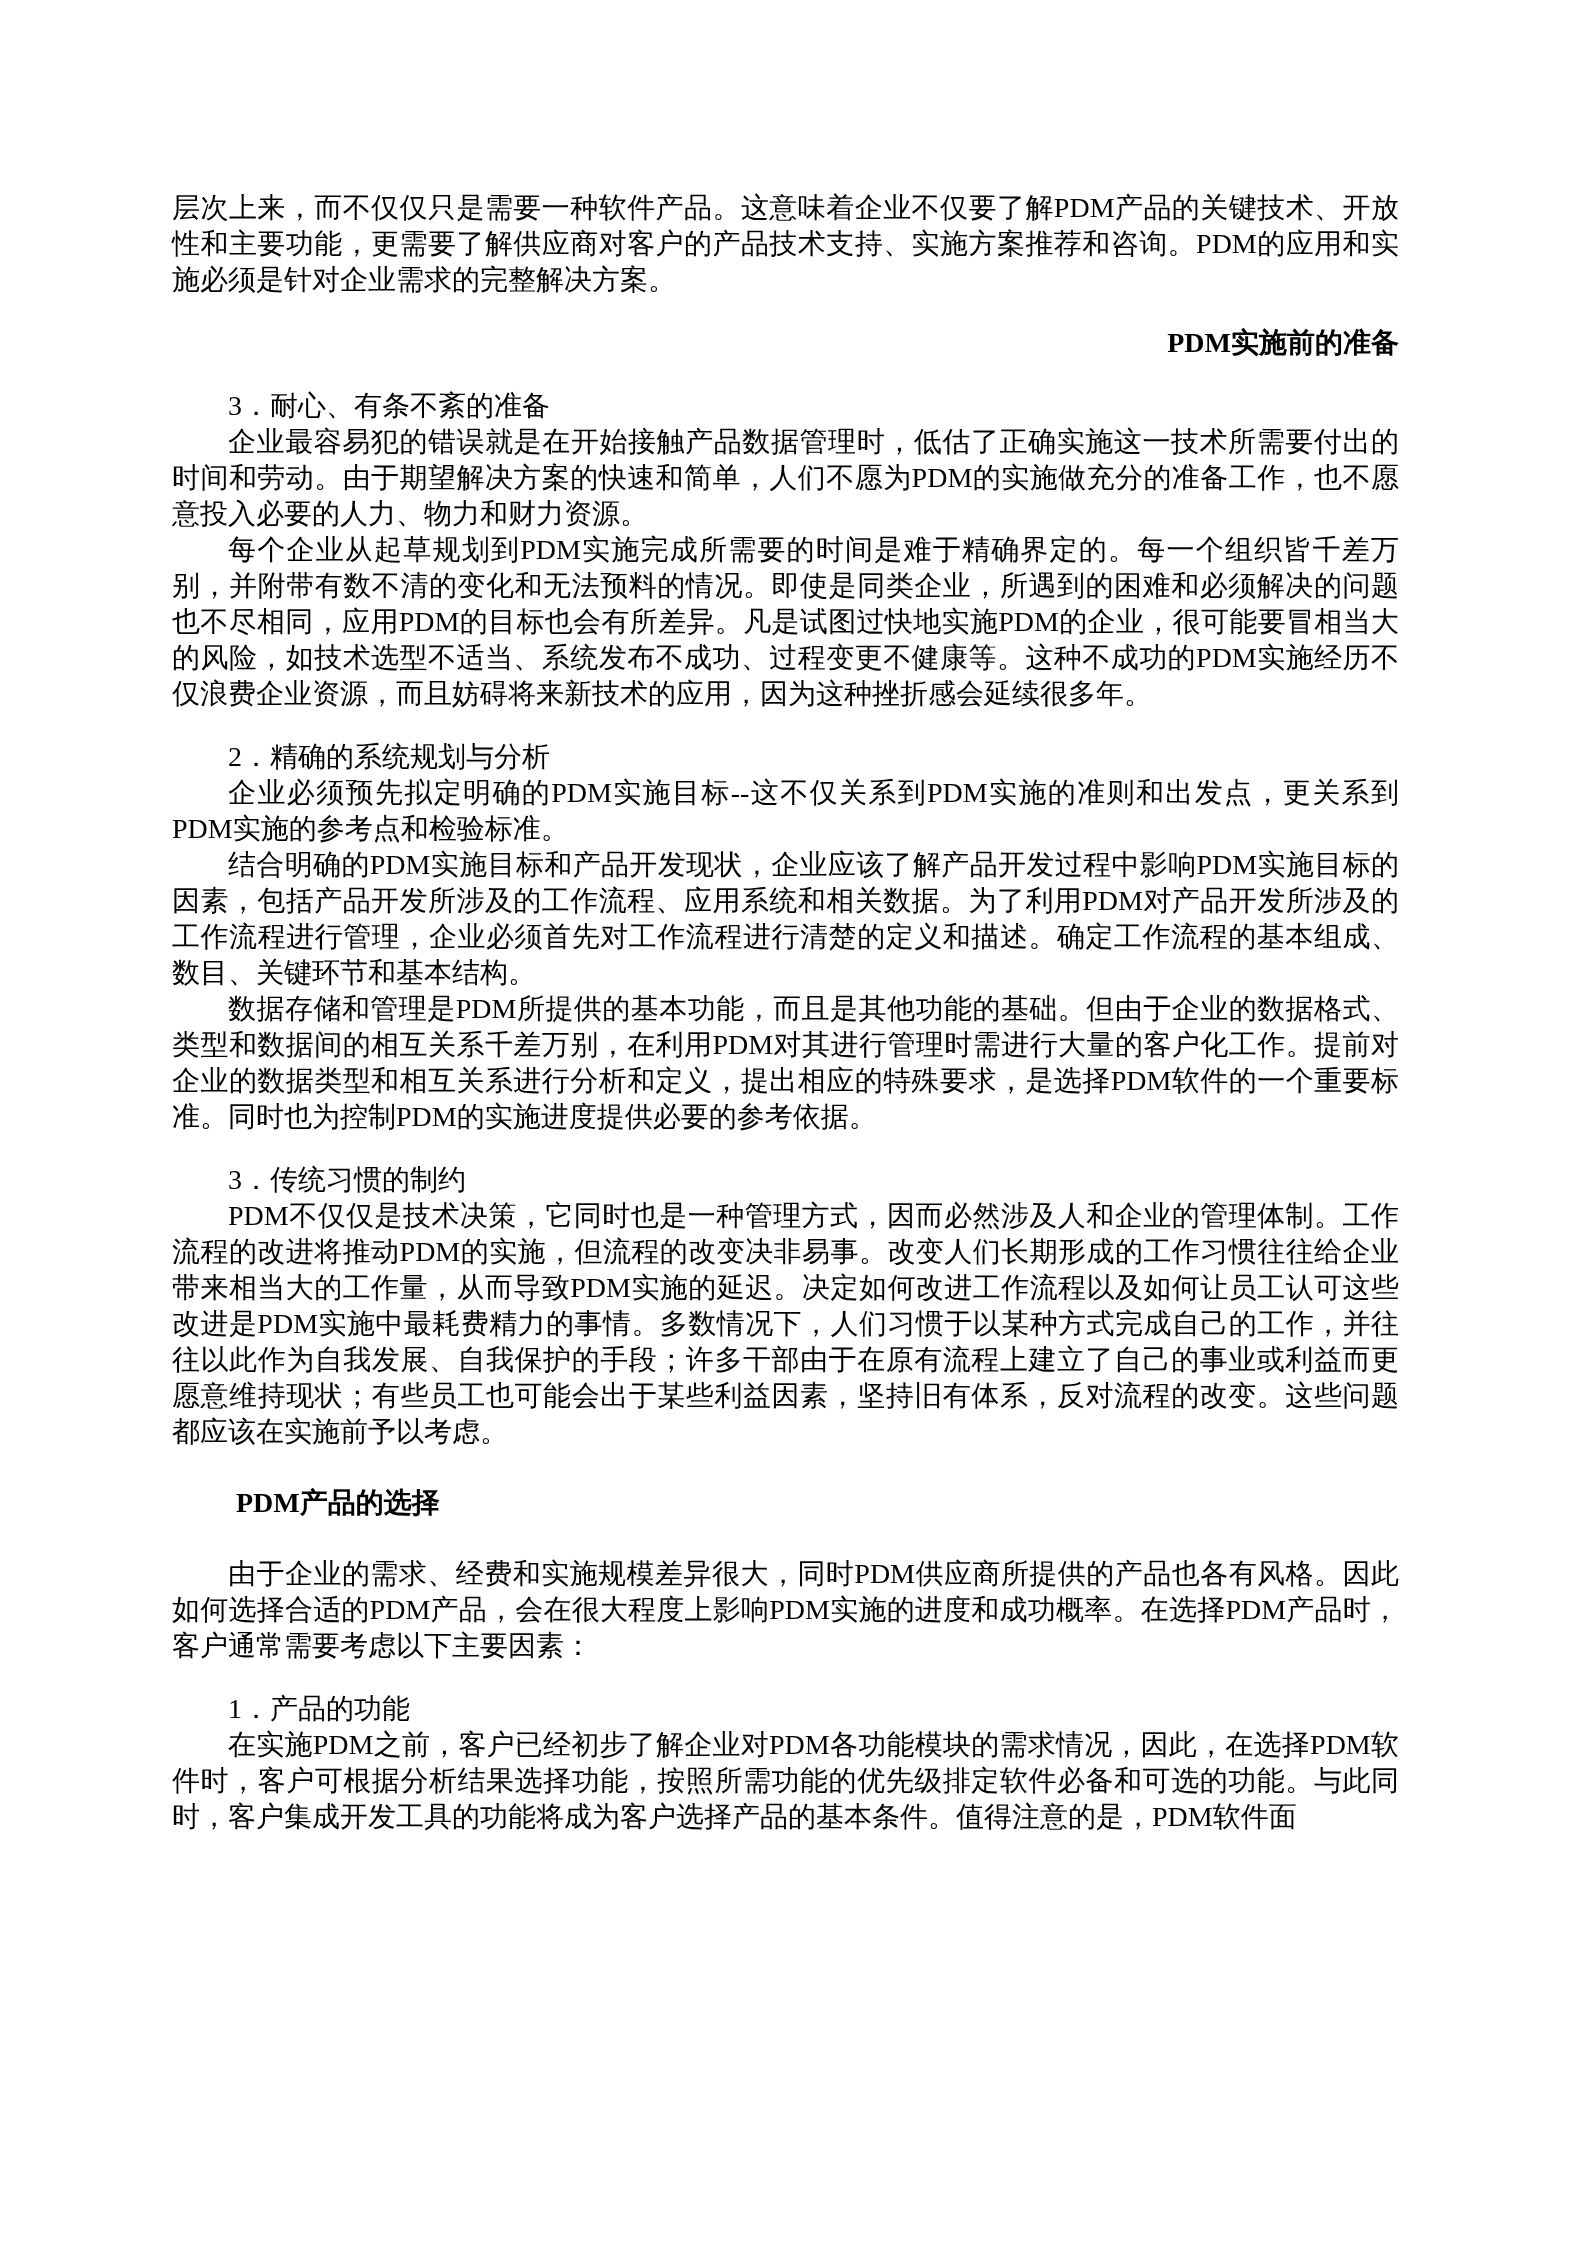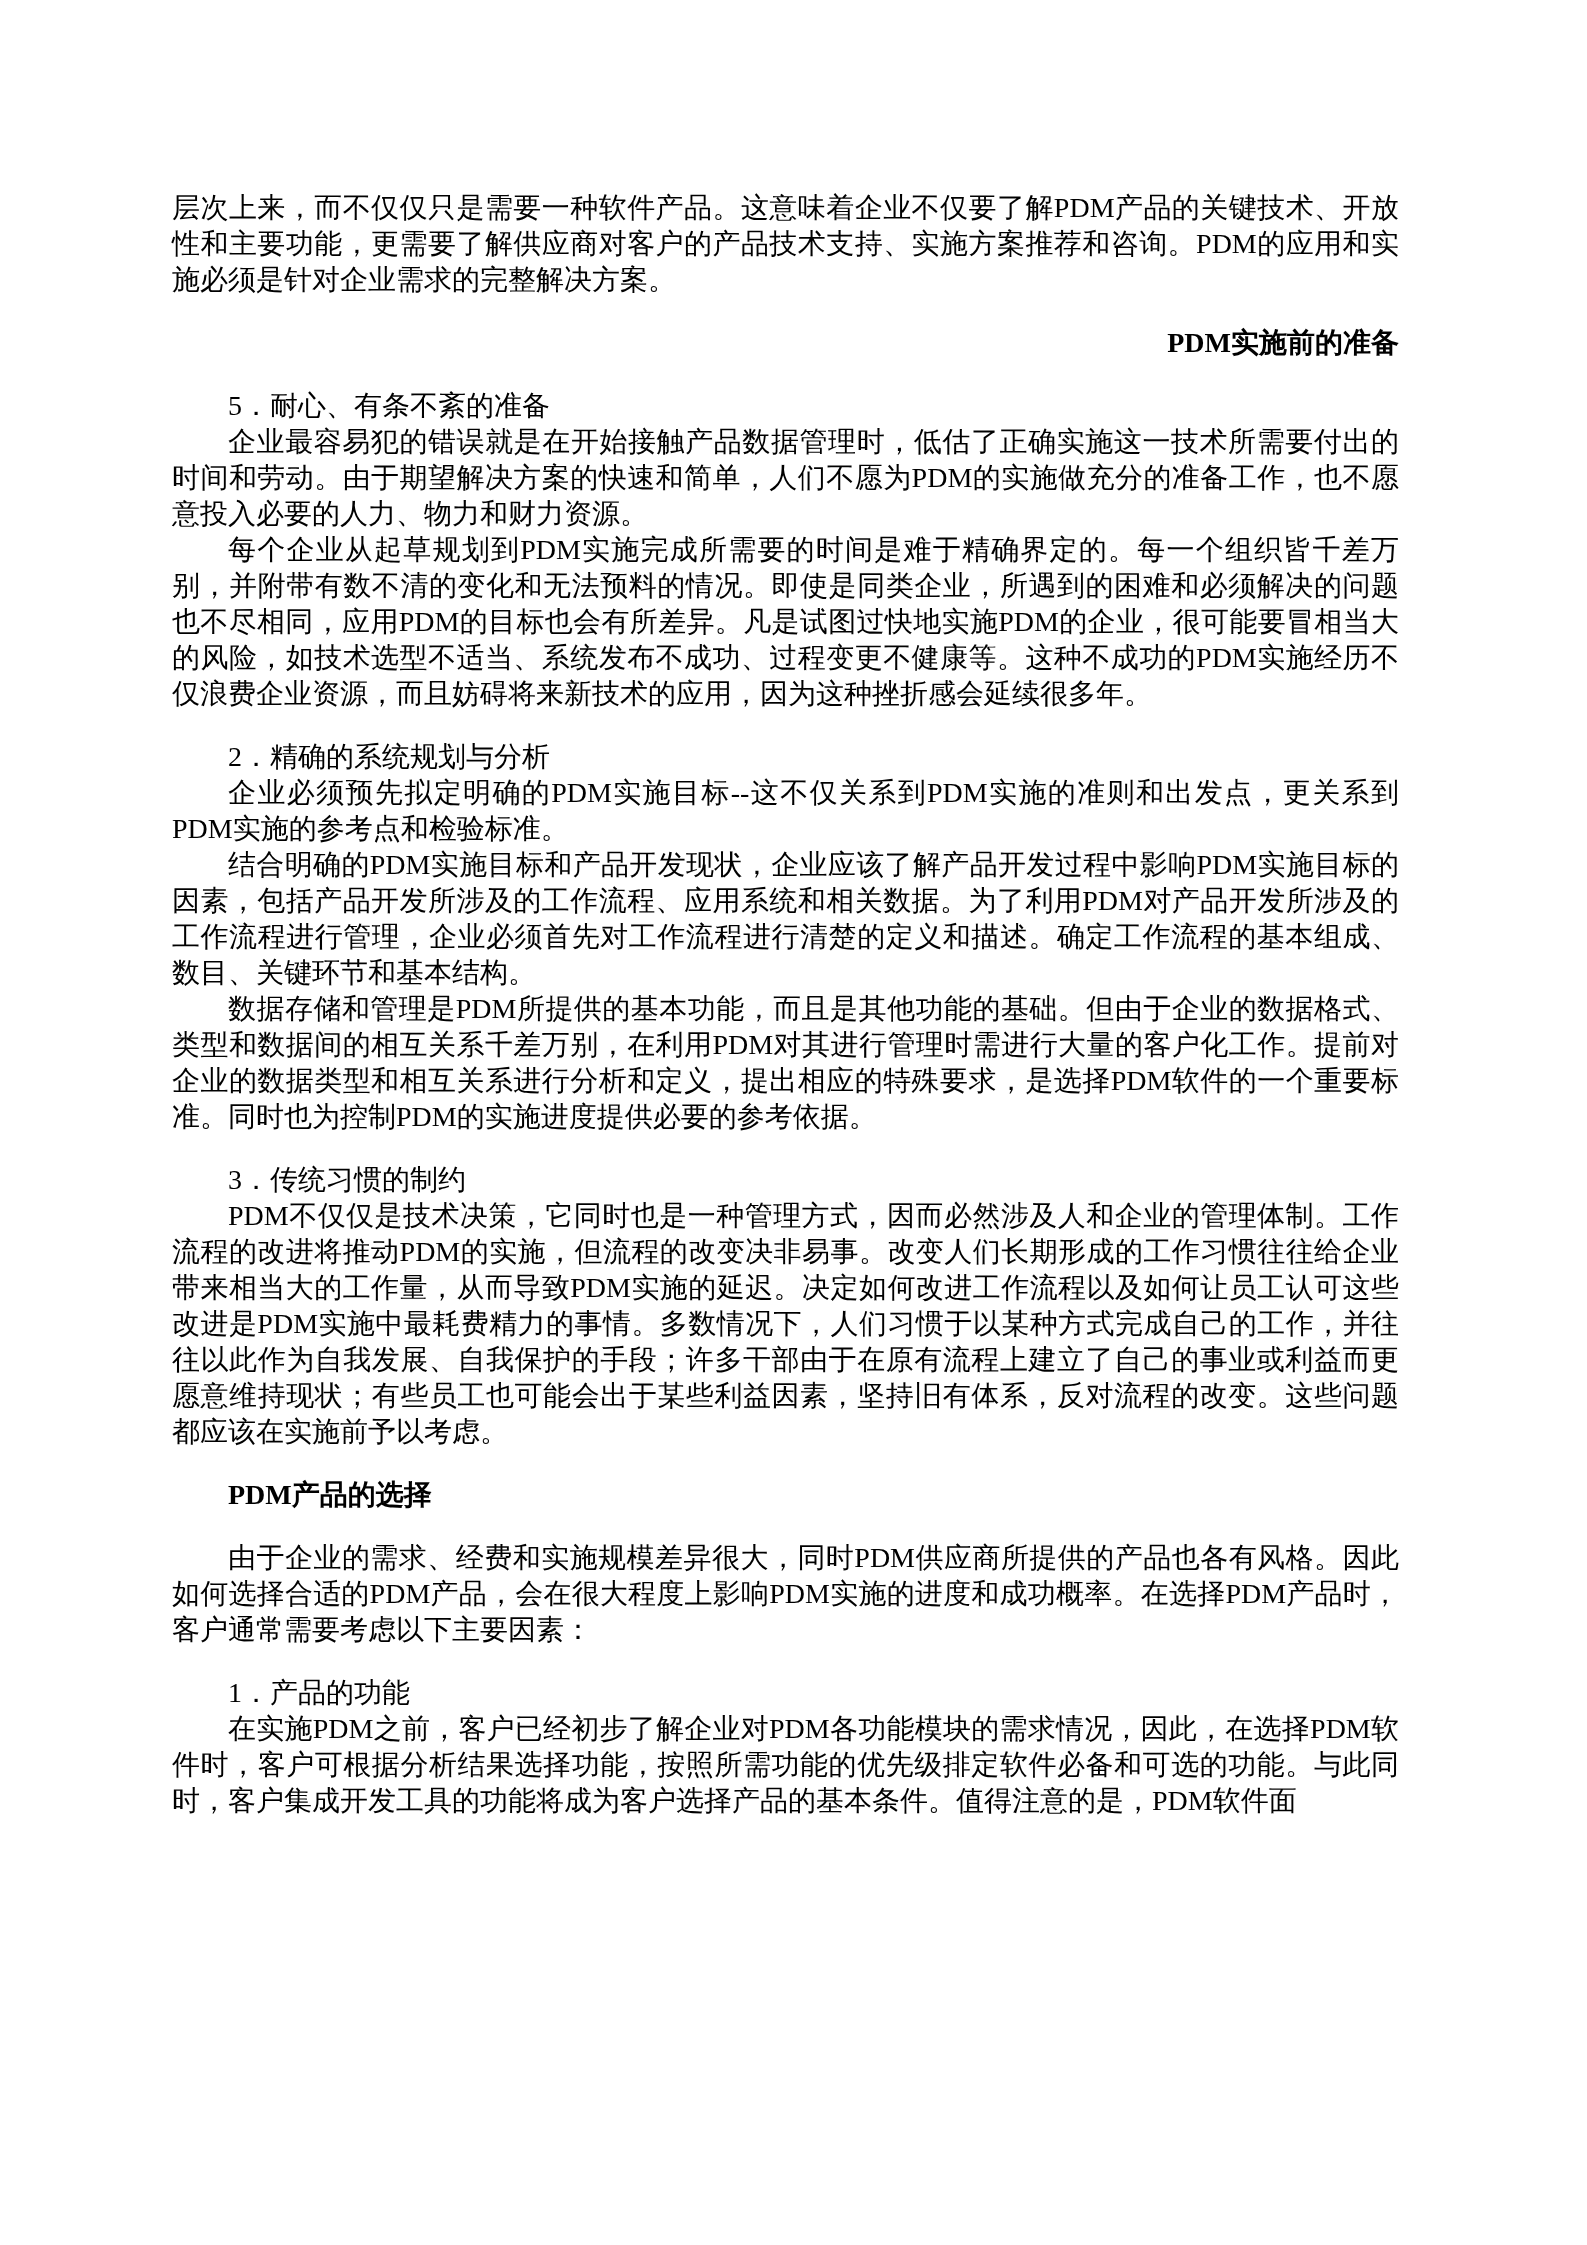--- a/index.html
+++ b/index.html
@@ -29,21 +29,21 @@
     margin: 0;
     text-align: justify;
     text-align-last: left;
   }
   .heading {
     margin: 0;
     font-weight: bold;
     text-align: right;
   }
   .heading-indent {
-    margin: 0;
+    margin: 8px;
     font-weight: bold;
     text-indent: 2em;
   }
   .subtitle {
     margin: 0;
     text-indent: 2em;
   }
   .spacer { height: 27px; }
 </style>
 </head>
@@ -52,21 +52,21 @@
 <div class="page">
 
   <p class="para-flush">层次上来，而不仅仅只是需要一种软件产品。这意味着企业不仅要了解PDM产品的关键技术、开放性和主要功能，更需要了解供应商对客户的产品技术支持、实施方案推荐和咨询。PDM的应用和实施必须是针对企业需求的完整解决方案。</p>
 
   <div class="spacer"></div>
 
   <p class="heading">PDM实施前的准备</p>
 
   <div class="spacer"></div>
 
-  <p class="subtitle">5．耐心、有条不紊的准备</p>
+  <p class="subtitle">3．耐心、有条不紊的准备</p>
   <p class="para">企业最容易犯的错误就是在开始接触产品数据管理时，低估了正确实施这一技术所需要付出的时间和劳动。由于期望解决方案的快速和简单，人们不愿为PDM的实施做充分的准备工作，也不愿意投入必要的人力、物力和财力资源。</p>
   <p class="para">每个企业从起草规划到PDM实施完成所需要的时间是难于精确界定的。每一个组织皆千差万别，并附带有数不清的变化和无法预料的情况。即使是同类企业，所遇到的困难和必须解决的问题也不尽相同，应用PDM的目标也会有所差异。凡是试图过快地实施PDM的企业，很可能要冒相当大的风险，如技术选型不适当、系统发布不成功、过程变更不健康等。这种不成功的PDM实施经历不仅浪费企业资源，而且妨碍将来新技术的应用，因为这种挫折感会延续很多年。</p>
 
   <div class="spacer"></div>
 
   <p class="subtitle">2．精确的系统规划与分析</p>
   <p class="para">企业必须预先拟定明确的PDM实施目标--这不仅关系到PDM实施的准则和出发点，更关系到PDM实施的参考点和检验标准。</p>
   <p class="para">结合明确的PDM实施目标和产品开发现状，企业应该了解产品开发过程中影响PDM实施目标的因素，包括产品开发所涉及的工作流程、应用系统和相关数据。为了利用PDM对产品开发所涉及的工作流程进行管理，企业必须首先对工作流程进行清楚的定义和描述。确定工作流程的基本组成、数目、关键环节和基本结构。</p>
   <p class="para">数据存储和管理是PDM所提供的基本功能，而且是其他功能的基础。但由于企业的数据格式、类型和数据间的相互关系千差万别，在利用PDM对其进行管理时需进行大量的客户化工作。提前对企业的数据类型和相互关系进行分析和定义，提出相应的特殊要求，是选择PDM软件的一个重要标准。同时也为控制PDM的实施进度提供必要的参考依据。</p>
 

